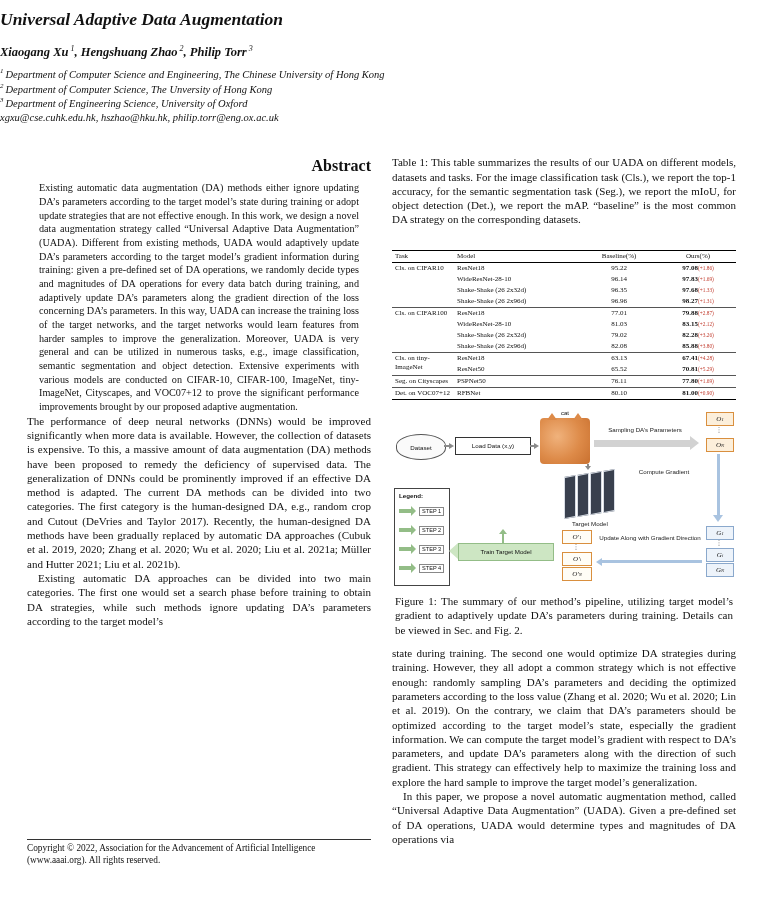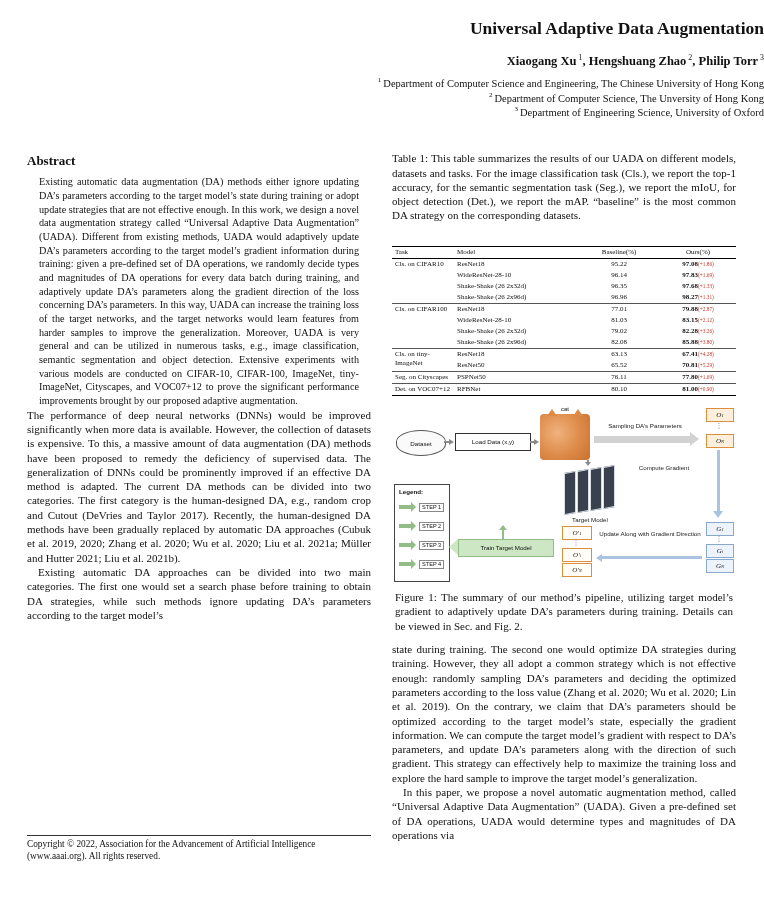--- a/index.html
+++ b/index.html
@@ -1,27 +1,27 @@
 <!DOCTYPE html>
 <html><head>
 <meta charset="utf-8">
 <style>
   html,body{margin:0;padding:0;background:#e9e9e9;}
   .page{width:764px;height:908px;margin:0 auto;background:#fff;font-family:"Liberation Serif",serif;color:#111;position:relative;overflow:hidden;}
-  header{text-align:right;padding-top:14px;}
+  header{text-align:left;padding-top:5px;font-style:italic;}
   .title{font-size:17.5px;font-weight:bold;margin:4px 0 0;}
   .authors{margin-top:14px;font-size:12.5px;font-weight:bold;}
   .authors sup{font-size:8px;font-weight:normal;margin-left:2px;}
   .affils{margin-top:7px;font-size:10.5px;line-height:1.32;}
   .affils sup{font-size:7px;margin-right:2px;}
   .emails{font-size:10.5px;margin-top:2px;}
   .cols{display:flex;gap:21px;padding:0 27px;margin-top:18px;height:726px;}
   .col{width:344px;}
   .col.left{display:flex;flex-direction:column;}
-  .abstract-h{text-align:left;font-size:13px;font-weight:bold;margin:16px 0 6px;}
+  .abstract-h{text-align:right;font-size:16px;font-weight:bold;margin:16px 0 6px;}
   .abstract-text{font-size:10.2px;line-height:1.34;text-align:justify;margin:0 12px;}
   .section-h{text-align:center;font-size:13.5px;font-weight:bold;margin:13px 0 5px;}
   .body-text{font-size:11px;line-height:1.3;text-align:justify;margin:0;}
   .body-text.indent{text-indent:11px;}
   .body-text.mt{margin-top:9px;}
   .left-footer{margin-top:auto;border-top:0.7px solid #333;padding-top:3px;font-size:9.3px;line-height:1.28;}
   .tab-caption{font-size:11px;line-height:1.3;text-align:justify;margin:14px 0 4px;}
   table.results{width:100%;border-collapse:collapse;font-size:7px;border-top:1.3px solid #000;border-bottom:1.3px solid #000;margin-top:23px;}
   .results th,.results td{padding:1.4px 3px;text-align:left;vertical-align:top;line-height:1.18;font-weight:normal;}
   .results thead th{border-bottom:0.7px solid #000;}
@@ -70,20 +70,21 @@
     <div class="authors">
       <span><span>Xiaogang Xu</span><sup>1</sup><span>,</span></span>
       <span><span>Hengshuang Zhao</span><sup>2</sup><span>,</span></span>
       <span><span>Philip Torr</span><sup>3</sup><span></span></span>
     </div>
     <div class="affils">
       <div><sup>1</sup><span>Department of Computer Science and Engineering, The Chinese University of Hong Kong</span></div>
       <div><sup>2</sup><span>Department of Computer Science, The Unversity of Hong Kong</span></div>
       <div><sup>3</sup><span>Department of Engineering Science, University of Oxford</span></div>
     </div>
+    <div class="emails">xgxu@cse.cuhk.edu.hk, hszhao@hku.hk, philip.torr@eng.ox.ac.uk</div>
   </header>
 
   <div class="cols">
 
     <div class="col left">
       <h2 class="abstract-h">Abstract</h2>
       <p class="abstract-text">Existing automatic data augmentation (DA) methods either ignore updating DA’s parameters according to the target model’s state during training or adopt update strategies that are not effective enough. In this work, we design a novel data augmentation strategy called “Universal Adaptive Data Augmentation” (UADA). Different from existing methods, UADA would adaptively update DA’s parameters according to the target model’s gradient information during training: given a pre-defined set of DA operations, we randomly decide types and magnitudes of DA operations for every data batch during training, and adaptively update DA’s parameters along the gradient direction of the loss concerning DA’s parameters. In this way, UADA can increase the training loss of the target networks, and the target networks would learn features from harder samples to improve the generalization. Moreover, UADA is very general and can be utilized in numerous tasks, e.g., image classification, semantic segmentation and object detection. Extensive experiments with various models are conducted on CIFAR-10, CIFAR-100, ImageNet, tiny-ImageNet, Cityscapes, and VOC07+12 to prove the significant performance improvements brought by our proposed adaptive augmentation.</p>
       <p class="body-text">The performance of deep neural networks (DNNs) would be improved significantly when more data is available. However, the collection of datasets is expensive. To this, a massive amount of data augmentation (DA) methods have been proposed to remedy the deficiency of supervised data. The generalization of DNNs could be prominently improved if an effective DA method is adapted. The current DA methods can be divided into two categories. The first category is the human-designed DA, e.g., random crop and Cutout (DeVries and Taylor 2017). Recently, the human-designed DA methods have been gradually replaced by automatic DA approaches (Cubuk et al. 2019, 2020; Zhang et al. 2020; Wu et al. 2020; Liu et al. 2021a; Müller and Hutter 2021; Liu et al. 2021b).</p>
       <p class="body-text indent">Existing automatic DA approaches can be divided into two main categories. The first one would set a search phase before training to obtain DA strategies, while such methods ignore updating DA’s parameters according to the target model’s</p>
       <div class="left-footer">Copyright © 2022, Association for the Advancement of Artificial Intelligence (www.aaai.org). All rights reserved.</div>

